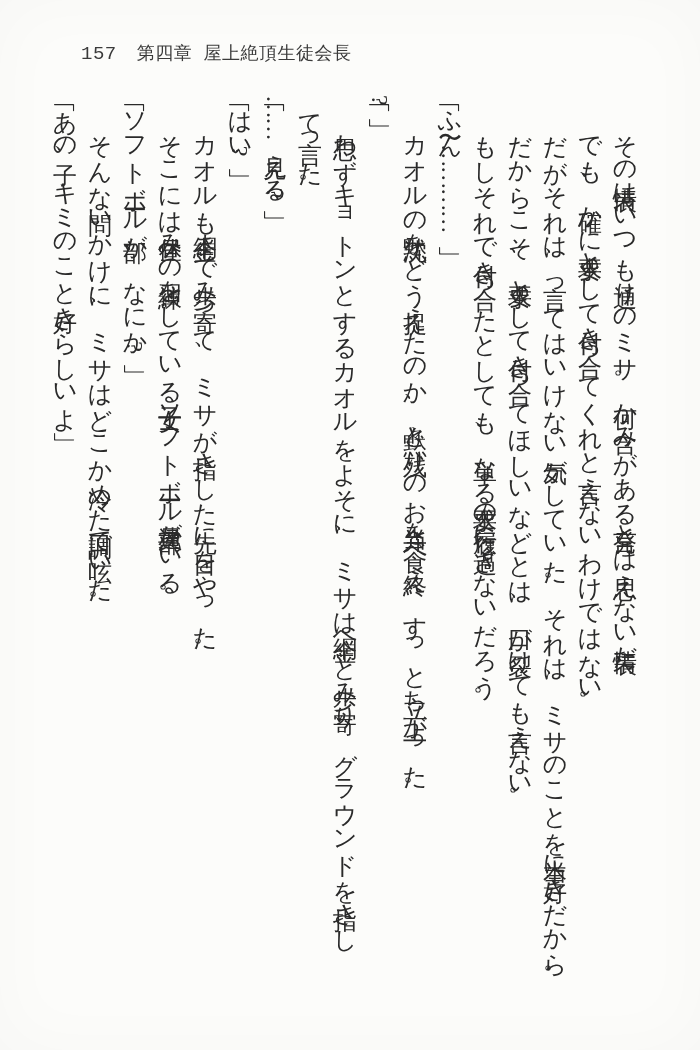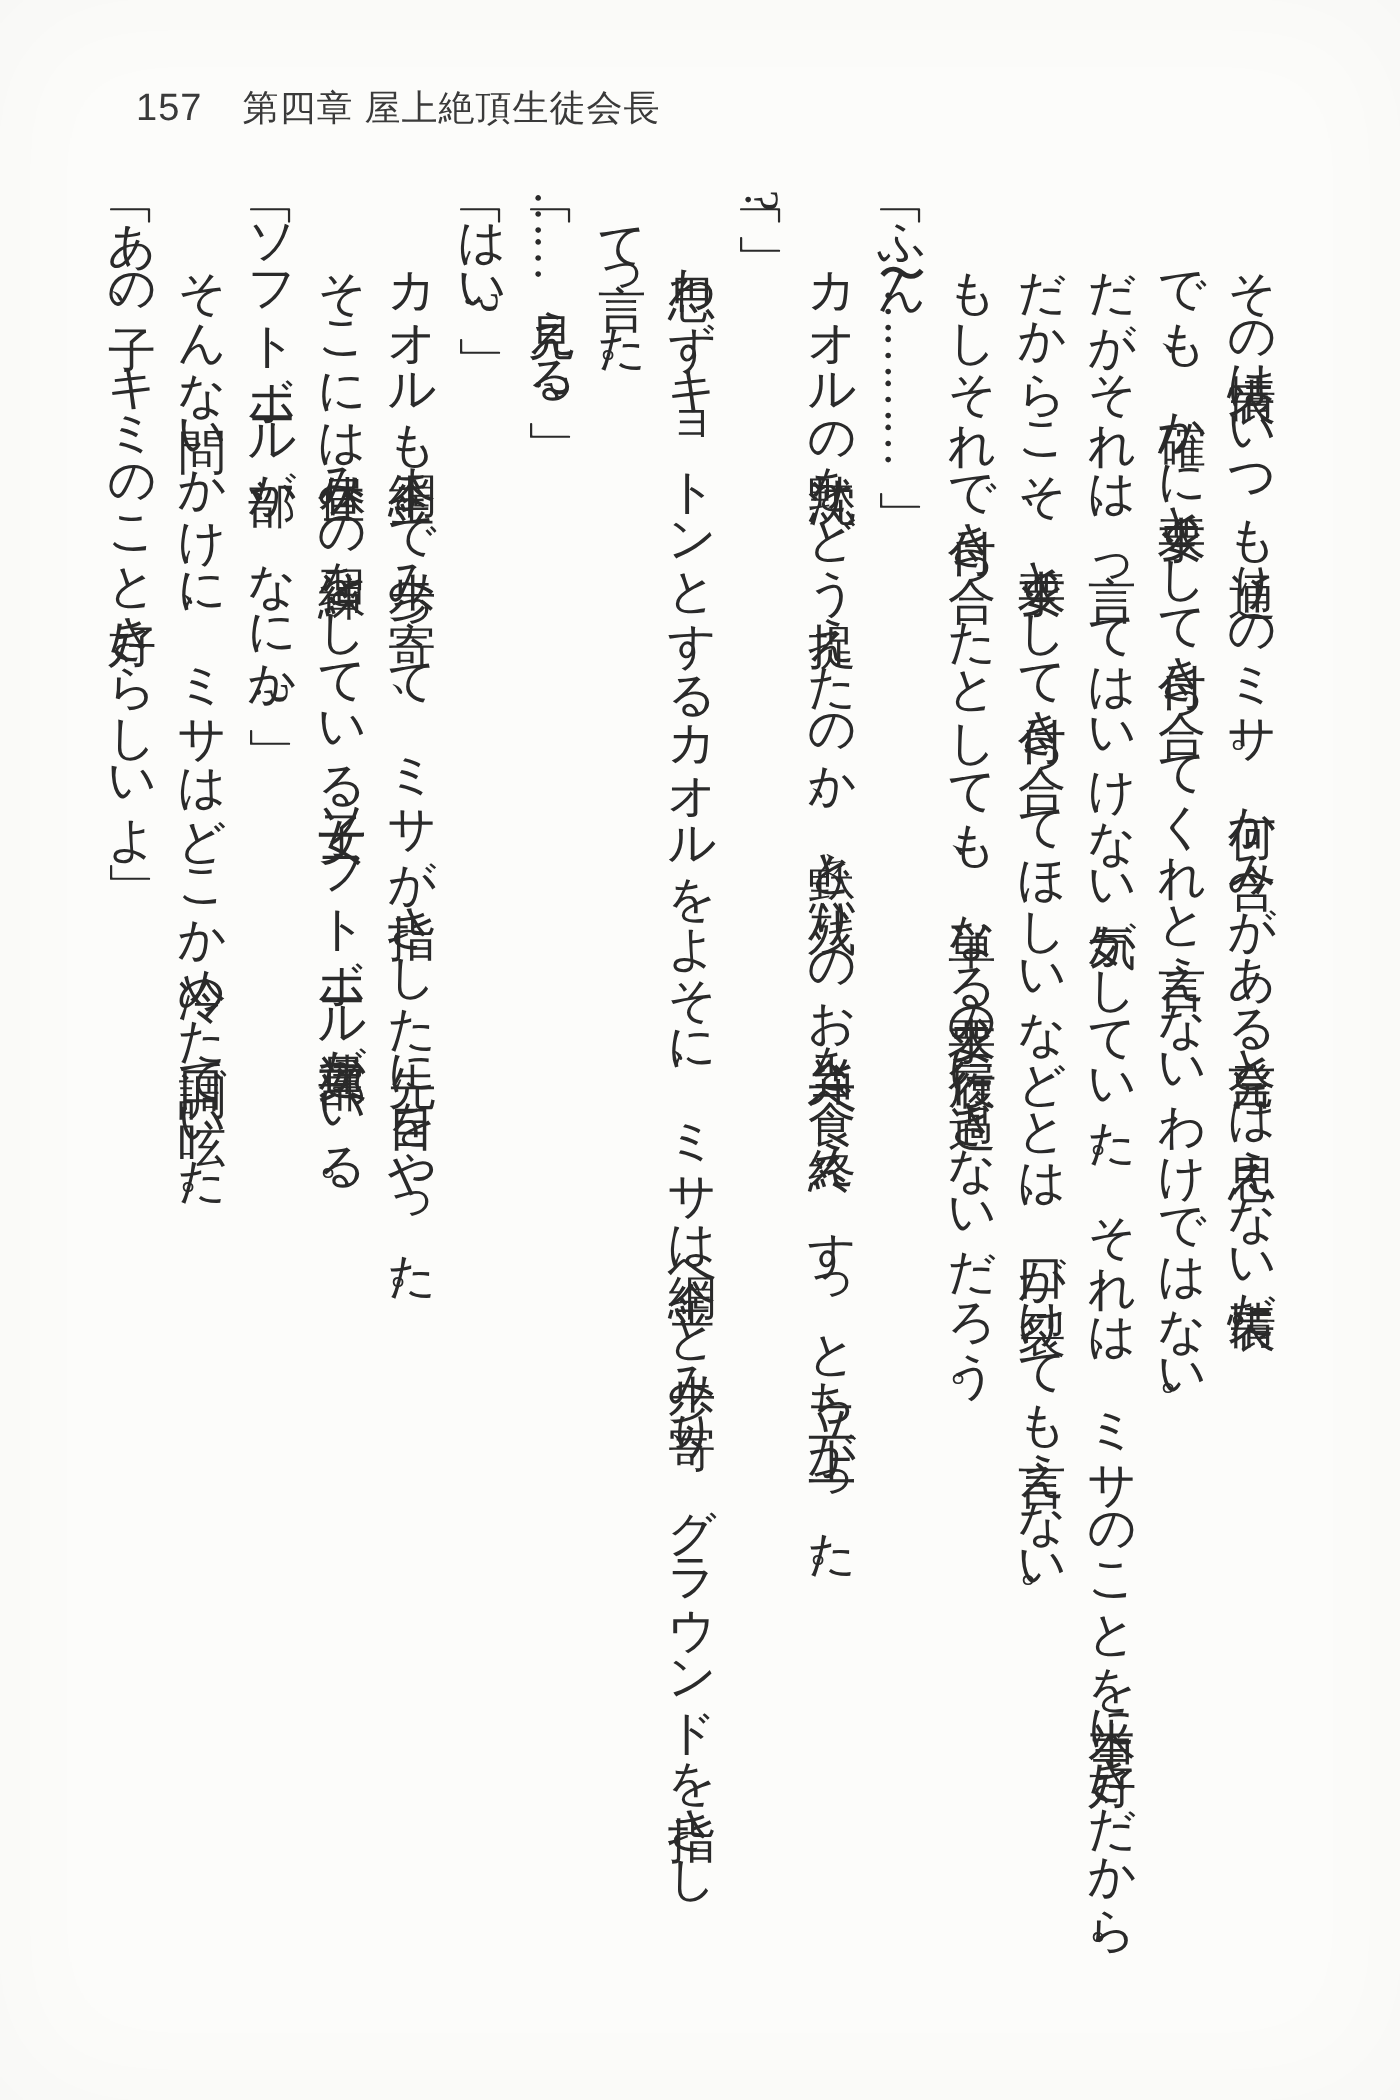--- a/index.html
+++ b/index.html
@@ -15,23 +15,23 @@
     background: var(--paper, #fcfcfa);
     overflow: hidden;
     box-shadow: inset 0 0 70px rgba(0,0,0,0.025);
     font-family: "Liberation Serif", "DejaVu Serif", serif;
   }
 
   
   .running-head {
     position: absolute;
     top: 45px;
-    left: 68px;
+    left: 81px;
     color: var(--header-ink, #3a3a3a);
-    font-family: Liberation Sans, sans-serif;
+    font-family: Liberation Mono, monospace;
     font-size: 18px;
     line-height: 18px;
     letter-spacing: 0.5px;
     white-space: nowrap;
   }
   .running-head .folio {
     display: inline-block;
     margin-right: 20px;
     font-size: 19px;
   }

